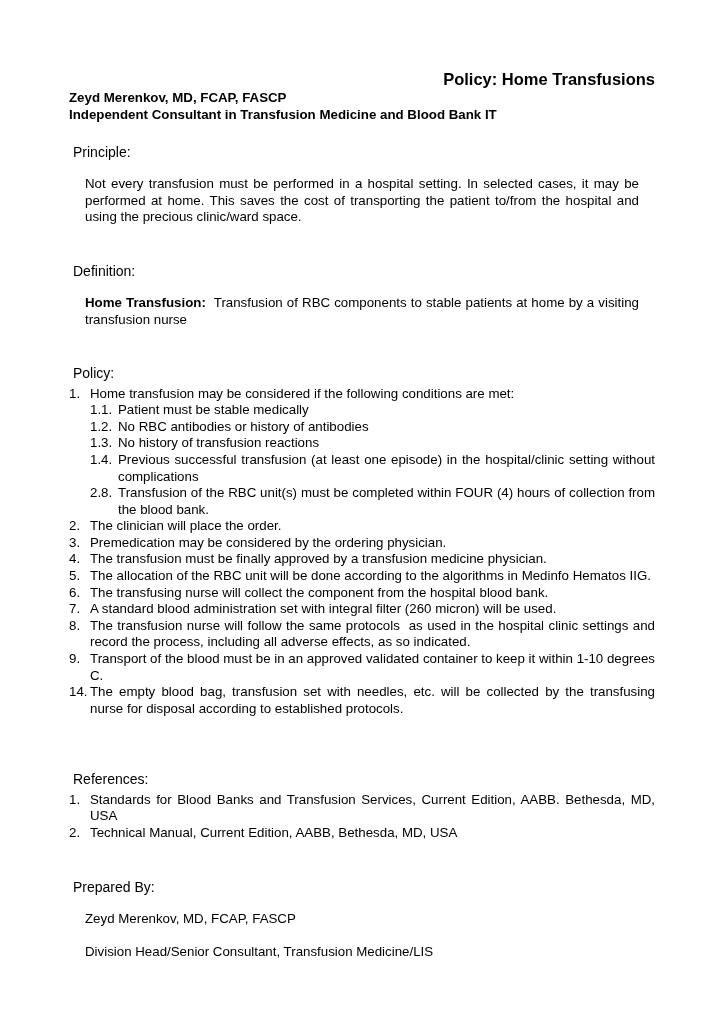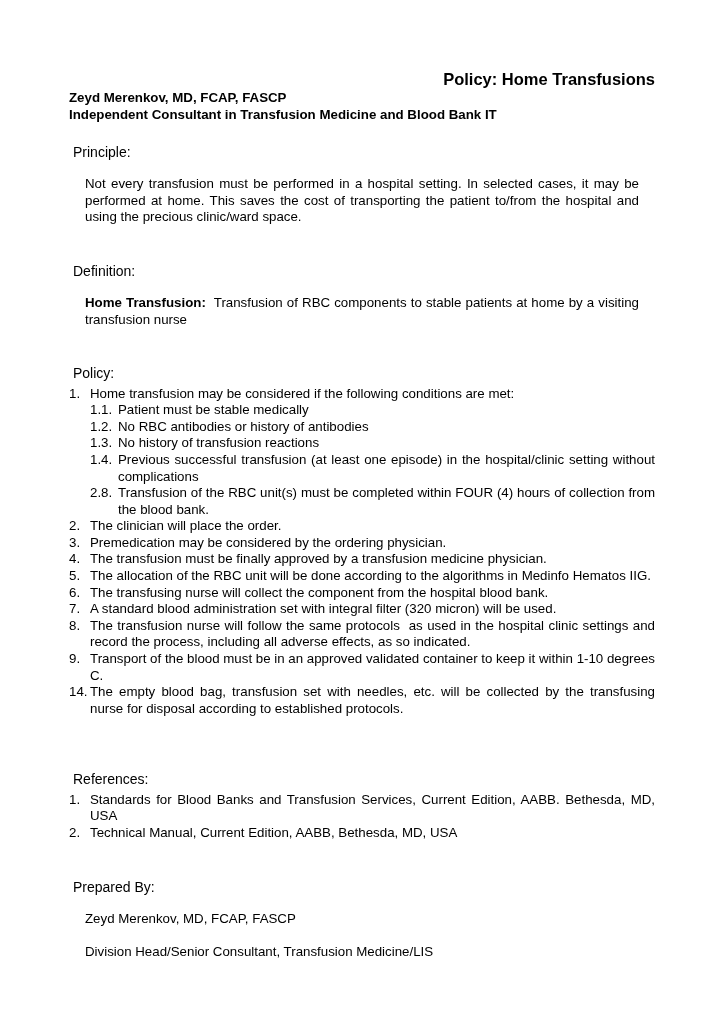--- a/index.html
+++ b/index.html
@@ -80,21 +80,21 @@
     <div class="row">
       <span class="num">5.</span>
       <span class="txt">The allocation of the RBC unit will be done according to the algorithms in Medinfo Hematos IIG.</span>
     </div>
     <div class="row">
       <span class="num">6.</span>
       <span class="txt">The transfusing nurse will collect the component from the hospital blood bank.</span>
     </div>
     <div class="row">
       <span class="num">7.</span>
-      <span class="txt">A standard blood administration set with integral filter (320 micron) will be used.</span>
+      <span class="txt">A standard blood administration set with integral filter (260 micron) will be used.</span>
     </div>
     <div class="row">
       <span class="num">8.</span>
       <span class="txt" style="white-space:pre-wrap">The transfusion nurse will follow the same protocols  as used in the hospital clinic settings and record the process, including all adverse effects, as so indicated.</span>
     </div>
     <div class="row">
       <span class="num">9.</span>
       <span class="txt">Transport of the blood must be in an approved validated container to keep it within 1-10 degrees C.</span>
     </div>
     <div class="row">

